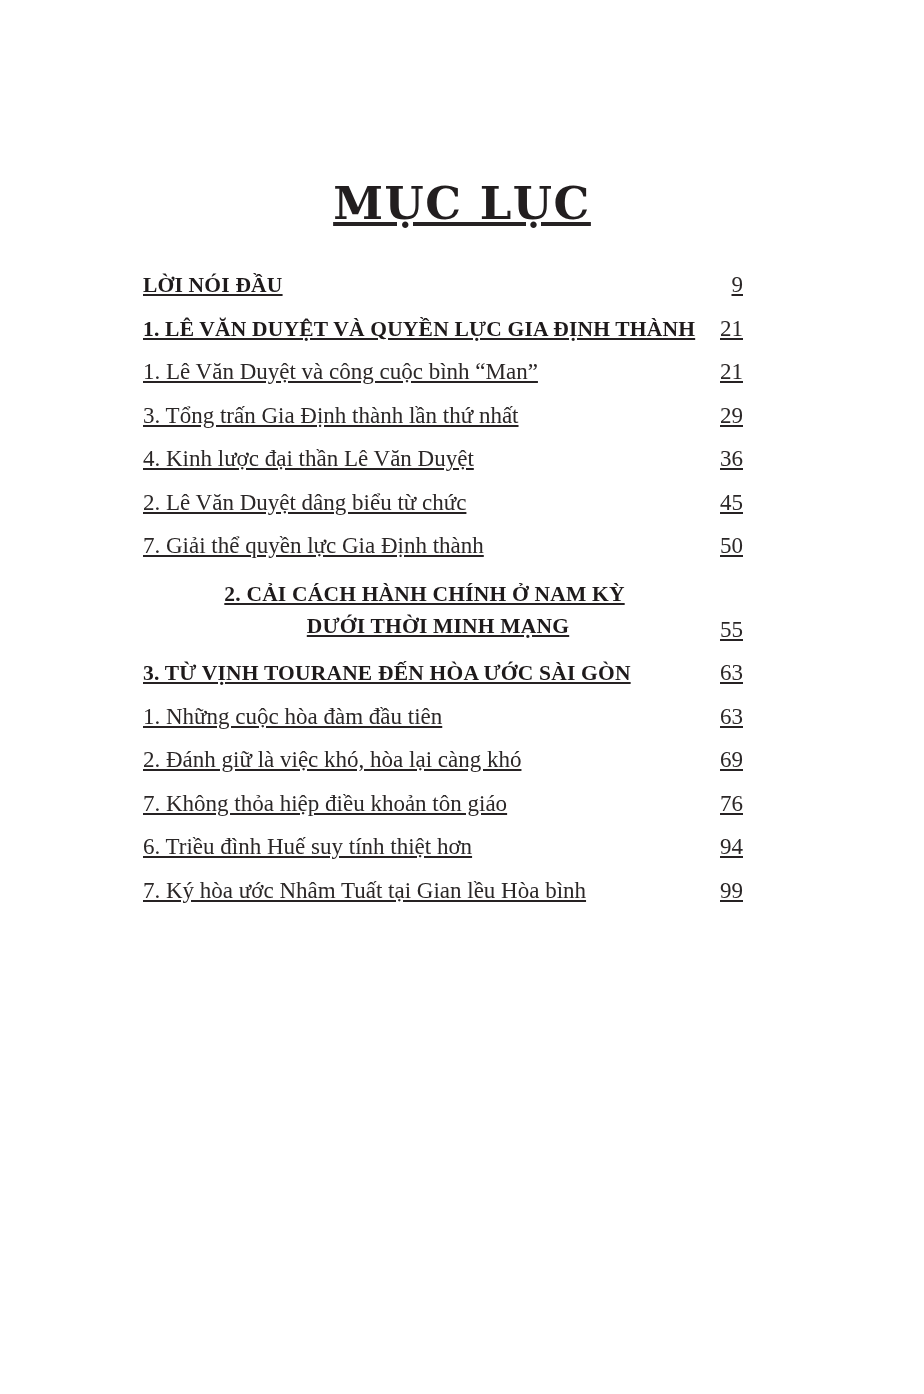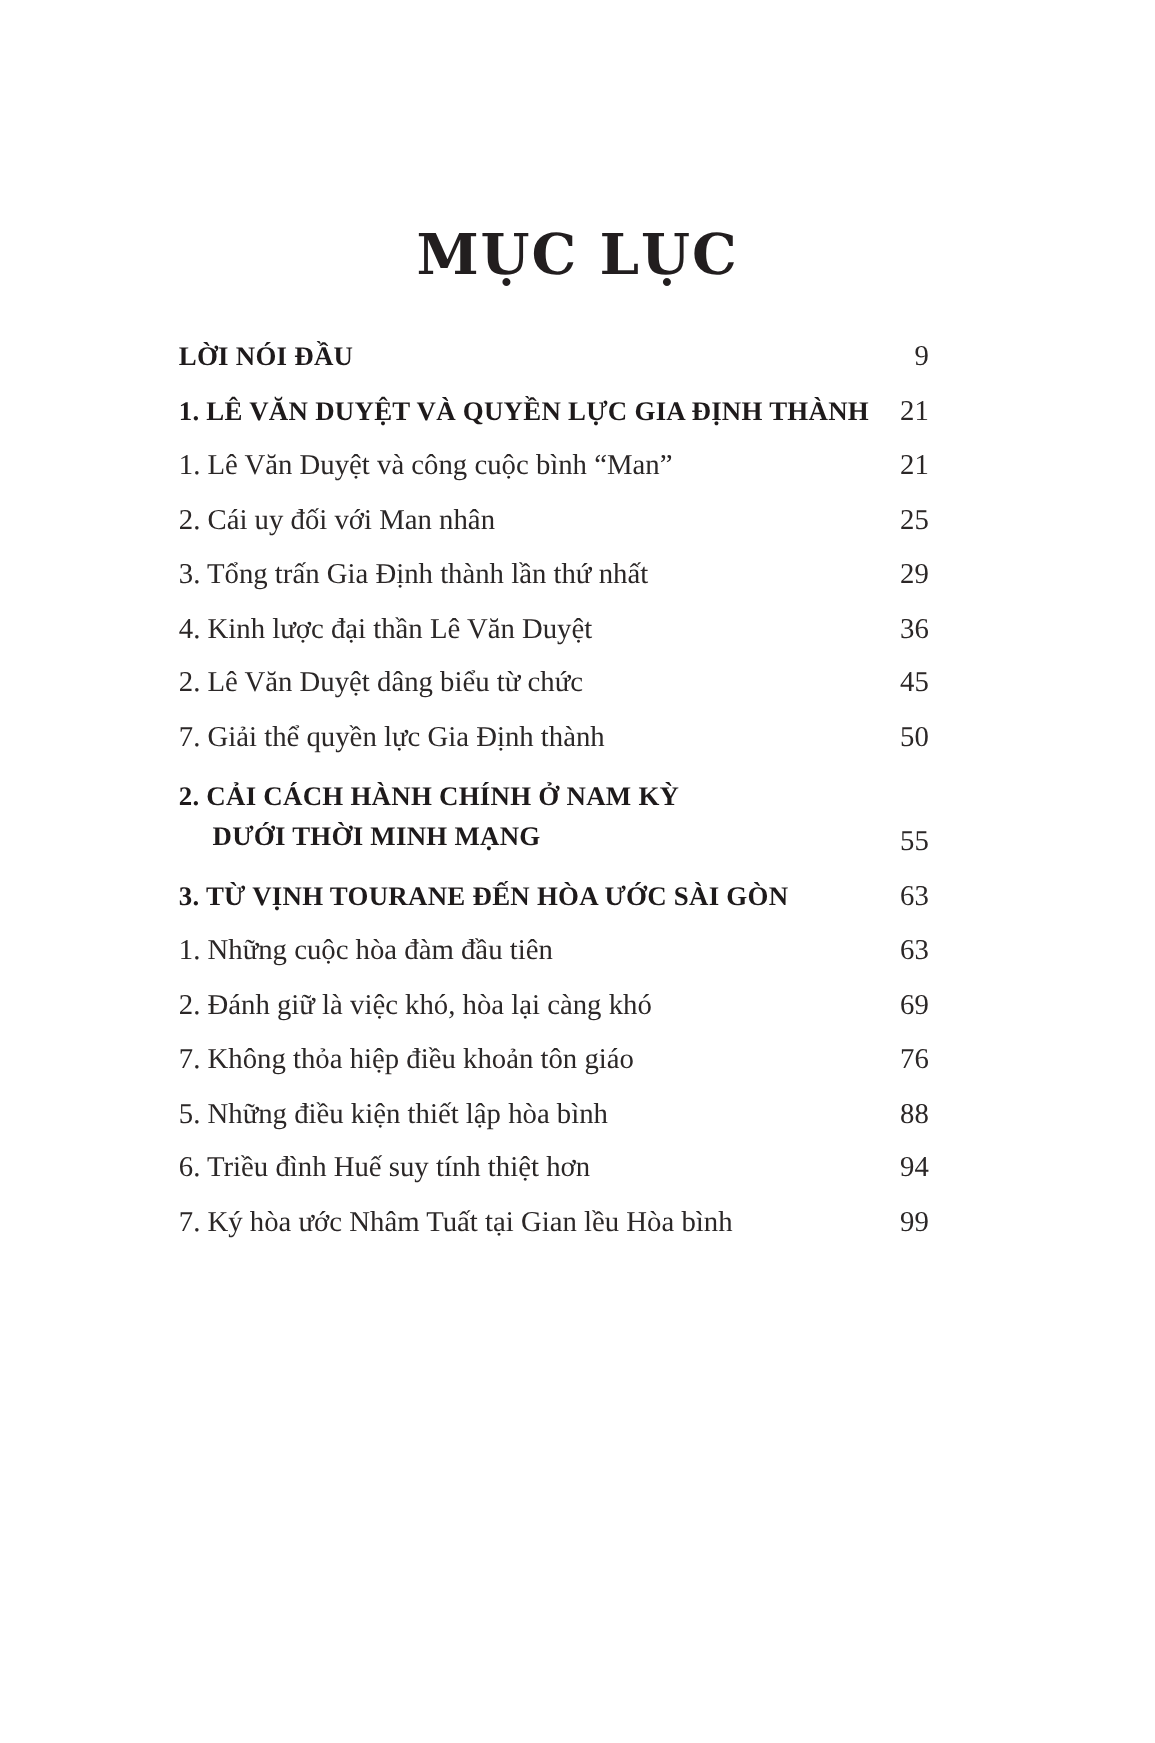--- a/index.html
+++ b/index.html
@@ -12,20 +12,21 @@
     background: #ffffff;
     font-family: "Liberation Serif", serif;
     color: #262223;
     overflow: hidden;
   }
   .page {
     position: relative;
     width: 924px;
     height: 1030px;
     background: #ffffff;
+    text-decoration: underline;
   }
   .title {
     margin: 0;
     padding: 181px 0 0 0;
     text-align: center;
     font-family: "DejaVu Serif", "Liberation Serif", serif;
     font-weight: 700;
     font-size: 45px;
     line-height: 46px;
     letter-spacing: 1.5px;
@@ -66,20 +67,21 @@
     letter-spacing: 0;
   }
   .line {
     display: block;
   }
   .line + .line {
     padding-left: 27px;
   }
   .toc-row.multiline .line {
     line-height: 32px;
+    text-align: center;
   }
 </style>
 </head>
 <body>
 
 <div class="page">
   <h1 class="title">MỤC LỤC</h1>
   <div class="toc" id="toc-list">
       <div class="toc-row chapter">
     <span class="label">
@@ -91,26 +93,20 @@
     <span class="label">
           <span class="line">1. LÊ VĂN DUYỆT VÀ QUYỀN LỰC GIA ĐỊNH THÀNH</span>
         </span>
     <span class="page-num">21</span>
   </div>
       <div class="toc-row item">
     <span class="label">
           <span class="line">1. Lê Văn Duyệt và công cuộc bình “Man”</span>
         </span>
     <span class="page-num">21</span>
-  </div>
-      <div class="toc-row item">
-    <span class="label">
-          <span class="line">2. Cái uy đối với Man nhân</span>
-        </span>
-    <span class="page-num">25</span>
   </div>
       <div class="toc-row item">
     <span class="label">
           <span class="line">3. Tổng trấn Gia Định thành lần thứ nhất</span>
         </span>
     <span class="page-num">29</span>
   </div>
       <div class="toc-row item">
     <span class="label">
           <span class="line">4. Kinh lược đại thần Lê Văn Duyệt</span>
@@ -155,26 +151,20 @@
     <span class="page-num">69</span>
   </div>
       <div class="toc-row item">
     <span class="label">
           <span class="line">7. Không thỏa hiệp điều khoản tôn giáo</span>
         </span>
     <span class="page-num">76</span>
   </div>
       <div class="toc-row item">
     <span class="label">
-          <span class="line">5. Những điều kiện thiết lập hòa bình</span>
-        </span>
-    <span class="page-num">88</span>
-  </div>
-      <div class="toc-row item">
-    <span class="label">
           <span class="line">6. Triều đình Huế suy tính thiệt hơn</span>
         </span>
     <span class="page-num">94</span>
   </div>
       <div class="toc-row item">
     <span class="label">
           <span class="line">7. Ký hòa ước Nhâm Tuất tại Gian lều Hòa bình</span>
         </span>
     <span class="page-num">99</span>
   </div>

